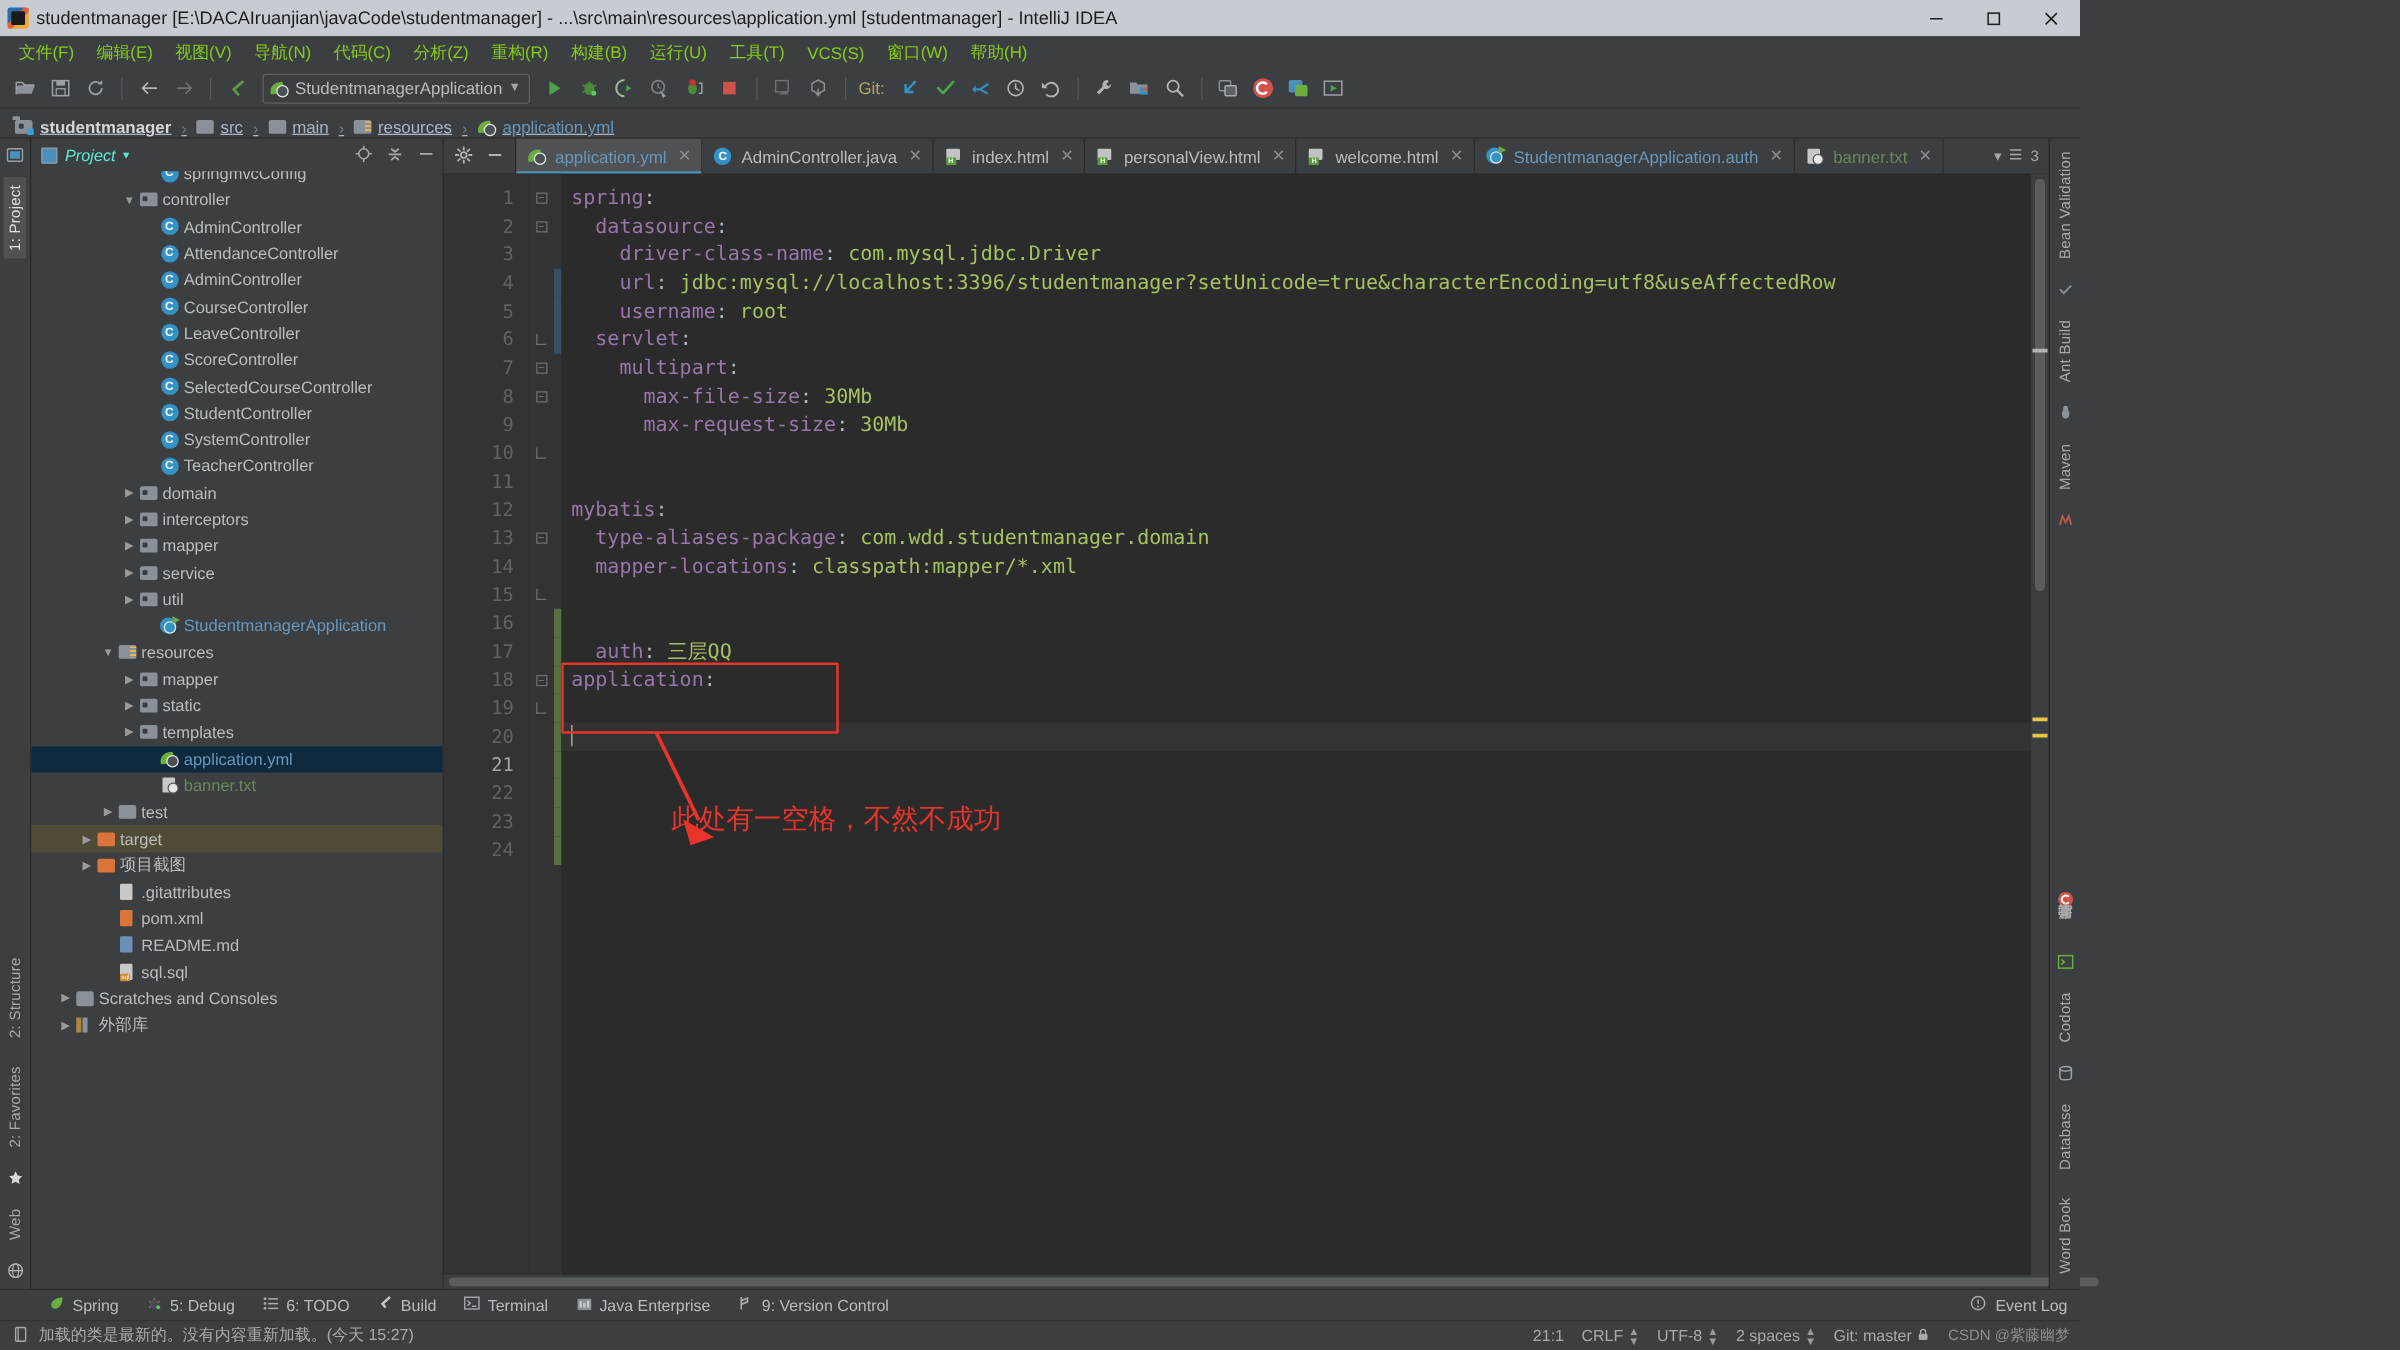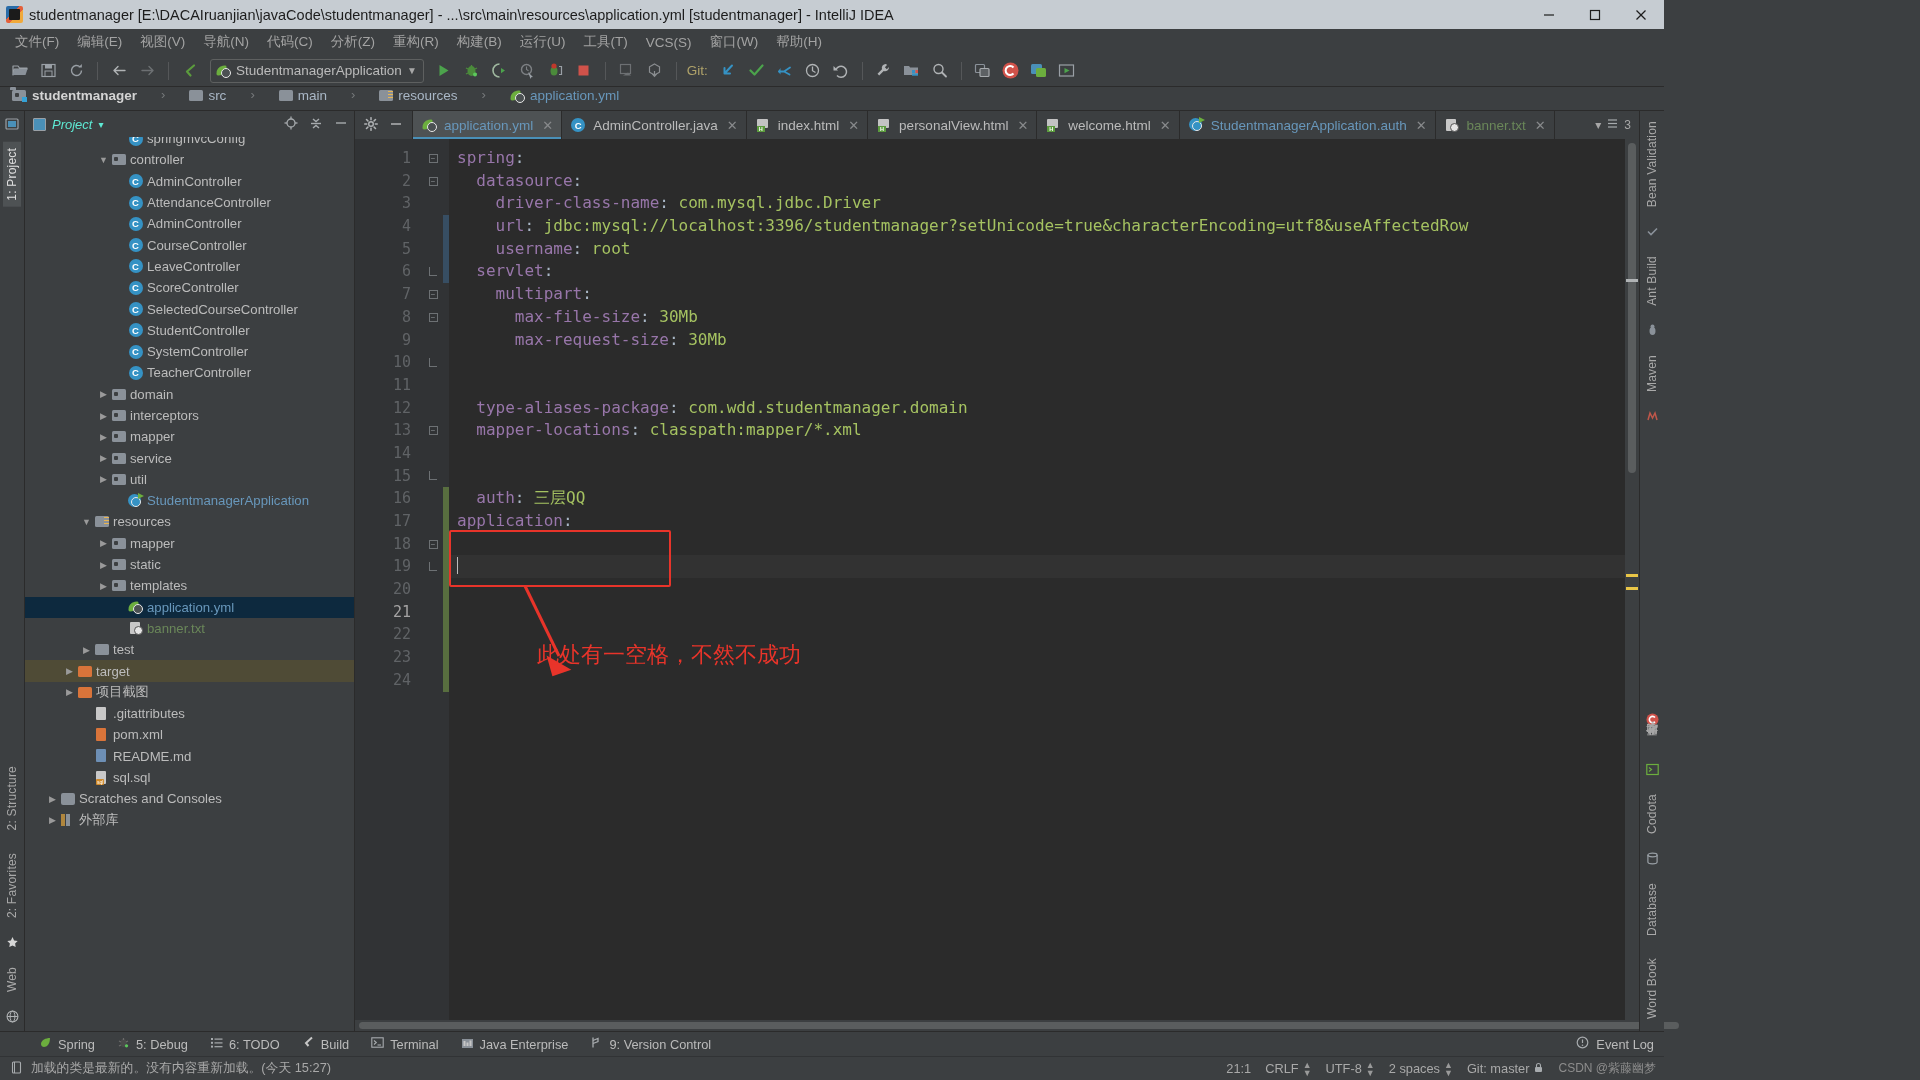--- a/index.html
+++ b/index.html
@@ -31,21 +31,21 @@
   .win-btns { display: flex; height: 100%; flex: none; }
   .win-btn {
     width: 46px; height: 29px; display: flex; align-items: center; justify-content: center;
     color: #1d1d1d;
   }
   .win-btn svg { display:block; }
 
   
   .menubar {
     height: 26px; background: #3c3f41; display: flex; align-items: center;
-    padding-left: 6px; flex: none; color: #a3a3a3; font-size: 13.5px;
+    padding-left: 6px; flex: none; color: #84cc16; font-size: 13.5px;
   }
   .menu-item { padding: 3px 9px; white-space: nowrap; }
 
   
   .toolbar {
     height: 32px; background: #3c3f41; display: flex; align-items: center;
     padding-left: 7px; flex: none; gap: 2px; border-bottom: 1px solid #2b2b2b;
   }
   .tb-btn {
     width: 26px; height: 26px; display: flex; align-items: center; justify-content: center;
@@ -54,23 +54,24 @@
   .tb-sep { width:1px; height:18px; background:#555759; margin:0 6px; flex:none; }
   .run-config {
     height: 24px; border: 1px solid #5e6060; border-radius: 3px; display:flex;
     align-items:center; padding: 0 6px 0 5px; gap: 5px; margin: 0 5px;
     color:#bbbbbb; font-size: 13.5px; white-space: nowrap;
   }
   .git-label { color:#b0a36a; font-size: 13.5px; margin: 0 6px 0 2px; }
 
   
   .navbar {
-    height: 24px; background: #3c3f41; display:flex; align-items:flex-start;
-    padding-left: 8px; flex:none; font-size: 13.5px; gap:18px; color:#a9b7c6;
+    height: 24px; background: #3c3f41; display:flex; align-items:flex-end;
+    padding-left: 8px; flex:none; font-size: 13.5px; gap:2px; color:#a9b7c6;
     border-bottom: 1px solid #2b2b2b;
+    text-decoration: underline;
   }
   .crumb { display:flex; align-items:center; gap:5px; padding: 1px 4px; white-space:nowrap; }
   .crumb.bold { font-weight: bold; color:#d4d4d4; }
   .crumb.file { color:#6897bb; }
   .crumb-sep { color:#76797b; padding: 0 2px; font-size: 13px; }
 
   
   .body-wrap { flex: 1; display:flex; min-height:0; background:#3c3f41; }
 
   
@@ -976,20 +977,21 @@
             <div class="cline"><span>  </span><span class="k-key">datasource</span><span class="k-key2">:</span></div>
             <div class="cline"><span>    </span><span class="k-key">driver-class-name</span><span class="k-key2">:</span><span class="k-str"> com.mysql.jdbc.Driver</span></div>
             <div class="cline"><span>    </span><span class="k-key">url</span><span class="k-key2">:</span><span class="k-str"> jdbc:mysql://localhost:3396/studentmanager?setUnicode=true&amp;characterEncoding=utf8&amp;useAffectedRow</span></div>
             <div class="cline"><span>    </span><span class="k-key">username</span><span class="k-key2">:</span><span class="k-str"> root</span></div>
             <div class="cline"><span>  </span><span class="k-key">servlet</span><span class="k-key2">:</span></div>
             <div class="cline"><span>    </span><span class="k-key">multipart</span><span class="k-key2">:</span></div>
             <div class="cline"><span>      </span><span class="k-key">max-file-size</span><span class="k-key2">:</span><span class="k-str"> 30Mb</span></div>
             <div class="cline"><span>      </span><span class="k-key">max-request-size</span><span class="k-key2">:</span><span class="k-str"> 30Mb</span></div>
             <div class="cline"></div>
             <div class="cline"></div>
+            <div class="cline"><span></span><span class="k-key">mybatis</span><span class="k-key2">:</span></div>
             <div class="cline"><span>  </span><span class="k-key">type-aliases-package</span><span class="k-key2">:</span><span class="k-str"> com.wdd.studentmanager.domain</span></div>
             <div class="cline"><span>  </span><span class="k-key">mapper-locations</span><span class="k-key2">:</span><span class="k-str"> classpath:mapper/*.xml</span></div>
             <div class="cline"></div>
             <div class="cline"></div>
             <div class="cline"><span>  </span><span class="k-key">auth</span><span class="k-key2">:</span><span class="k-str"> 三层QQ</span></div>
             <div class="cline"><span></span><span class="k-key">application</span><span class="k-key2">:</span></div>
             <div class="cline"></div>
             <div class="cline cur"><span class="caret"></span></div>
             <div class="cline"></div>
             <div class="cline"></div>

